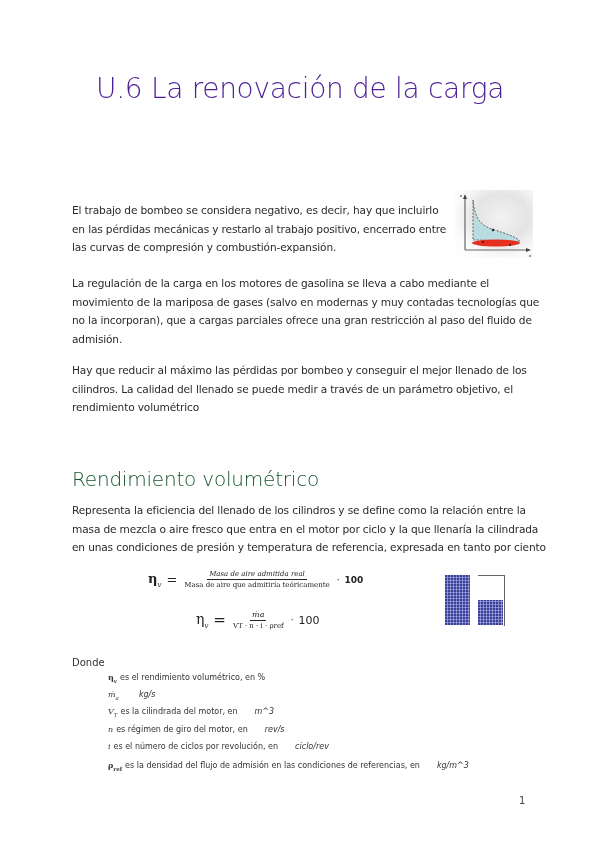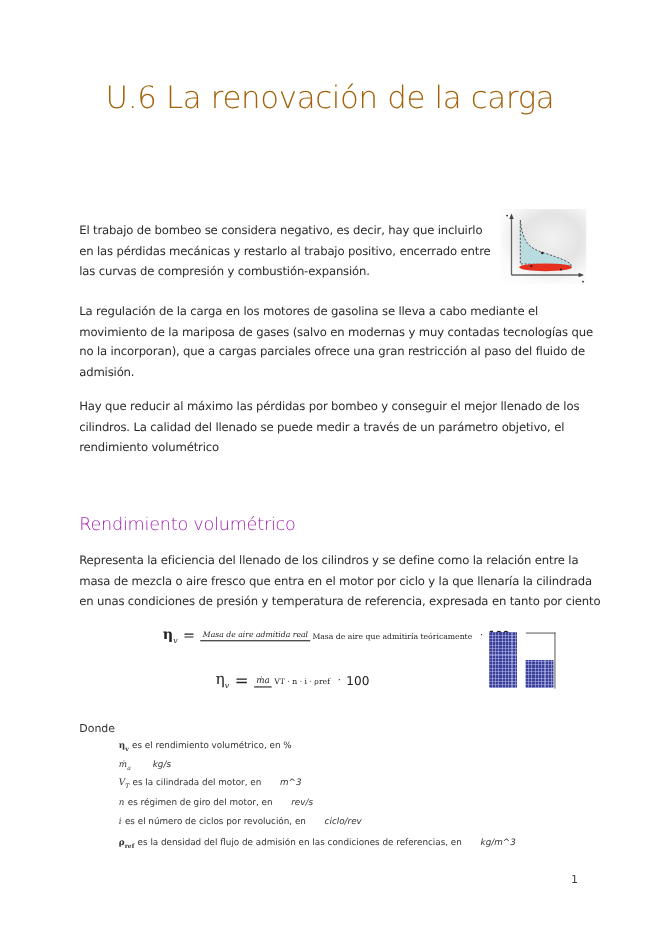--- a/index.html
+++ b/index.html
@@ -1,31 +1,31 @@
 <!DOCTYPE html>
 <html><head>
   <meta charset="utf-8">
   <style>
     html, body { margin: 0; padding: 0; background: #ffffff; }
     body { width: 600px; height: 848px; position: relative; overflow: hidden; font-family: "DejaVu Sans", sans-serif; color: #222; }
     .page { position: absolute; left: 0; top: 0; width: 600px; height: 848px; }
-    .title { position: absolute; left: 0; width: 600px; top: 72px; text-align: center; font-size: 28px; font-weight: 300; color: #a16207; letter-spacing: -0.3px; font-family: "DejaVu Sans", sans-serif; }
+    .title { position: absolute; left: 0; width: 600px; top: 72px; text-align: center; font-size: 28px; font-weight: 300; color: #4c1d95; letter-spacing: -0.3px; font-family: "DejaVu Sans", sans-serif; }
     .para { position: absolute; left: 72px; font-size: 10.6px; line-height: 18.6px; color: #2a2a2a; letter-spacing: -0.15px; }
     .p1 { top: 132px; width: 460px; }
     .p2 { top: 201px; width: 380px; }
     .p3 { top: 274px; width: 470px; }
     .p4 { top: 361px; width: 470px; }
     .p5 { top: 501px; width: 480px; }
-    .h2 { position: absolute; left: 72px; top: 467px; font-size: 16px; font-weight: 300; color: #a21caf; letter-spacing: -0.2px; }
+    .h2 { position: absolute; left: 72px; top: 467px; font-size: 20px; font-weight: 300; color: #14532d; letter-spacing: -0.2px; }
     .pv-img { position: absolute; left: 455px; top: 190px; width: 78px; height: 68px; background: radial-gradient(ellipse at 60% 40%, #f2f2f2 0%, #e4e4e4 40%, #fafafa 70%, #ffffff 100%); }
     .formula1 { position: absolute; left: 148px; top: 570px; display: flex; align-items: center; font-family: "DejaVu Serif", serif; }
     .eta { font-size: 13px; font-weight: bold; }
     .eta sub { font-size: 7px; font-style: italic; font-weight: normal; }
     .eq { font-size: 13px; margin: 0 5px; }
-    .frac { display: inline-flex; flex-direction: row; align-items: center; }
+    .frac { display: inline-flex; flex-direction: column; align-items: center; }
     .frac .num { font-size: 7px; font-style: italic; padding: 0 2px 1px 2px; border-bottom: 0.8px solid #222; }
     .frac .den { font-size: 7px; padding: 1px 2px 0 2px; }
     .mult { font-size: 9px; margin: 0 5px; font-family: "DejaVu Sans", sans-serif; }
     .hundred-b { font-size: 9px; font-weight: bold; font-family: "DejaVu Sans", sans-serif; }
     .formula2 { position: absolute; left: 196px; top: 610px; display: flex; align-items: center; font-family: "DejaVu Serif", serif; }
     .formula2 .eta { font-size: 14px; font-weight: normal; }
     .formula2 .eq { font-size: 15px; }
     .formula2 .num { font-size: 8px; }
     .formula2 .den { font-size: 7px; }
     .hundred { font-size: 11px; font-family: "DejaVu Sans", sans-serif; }

